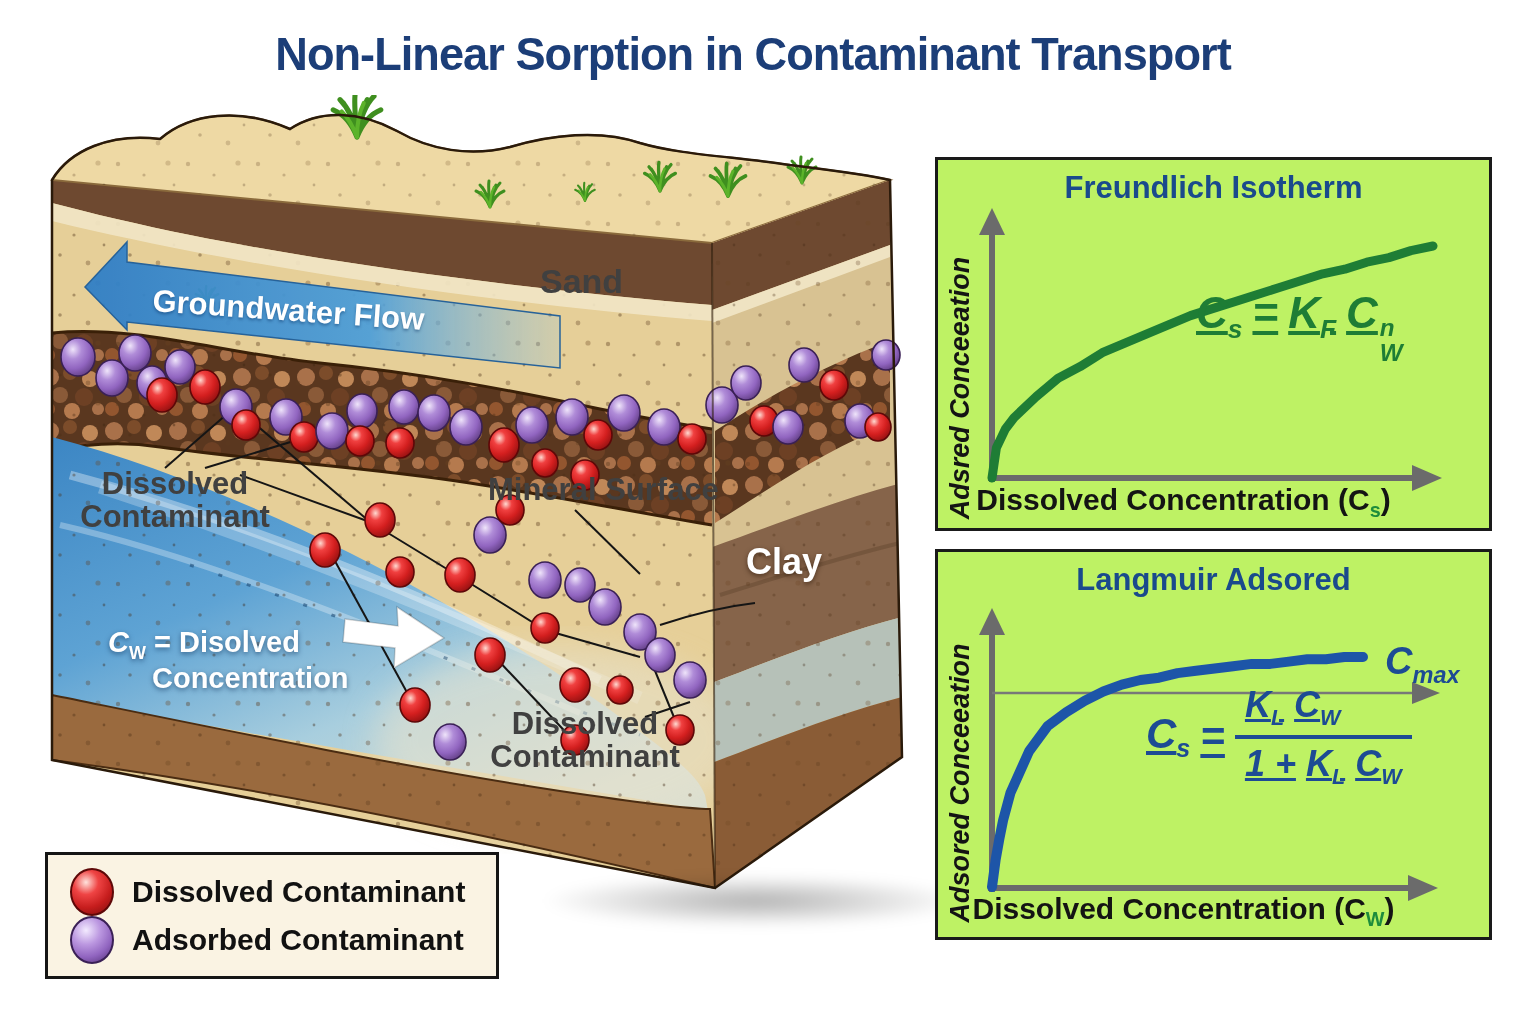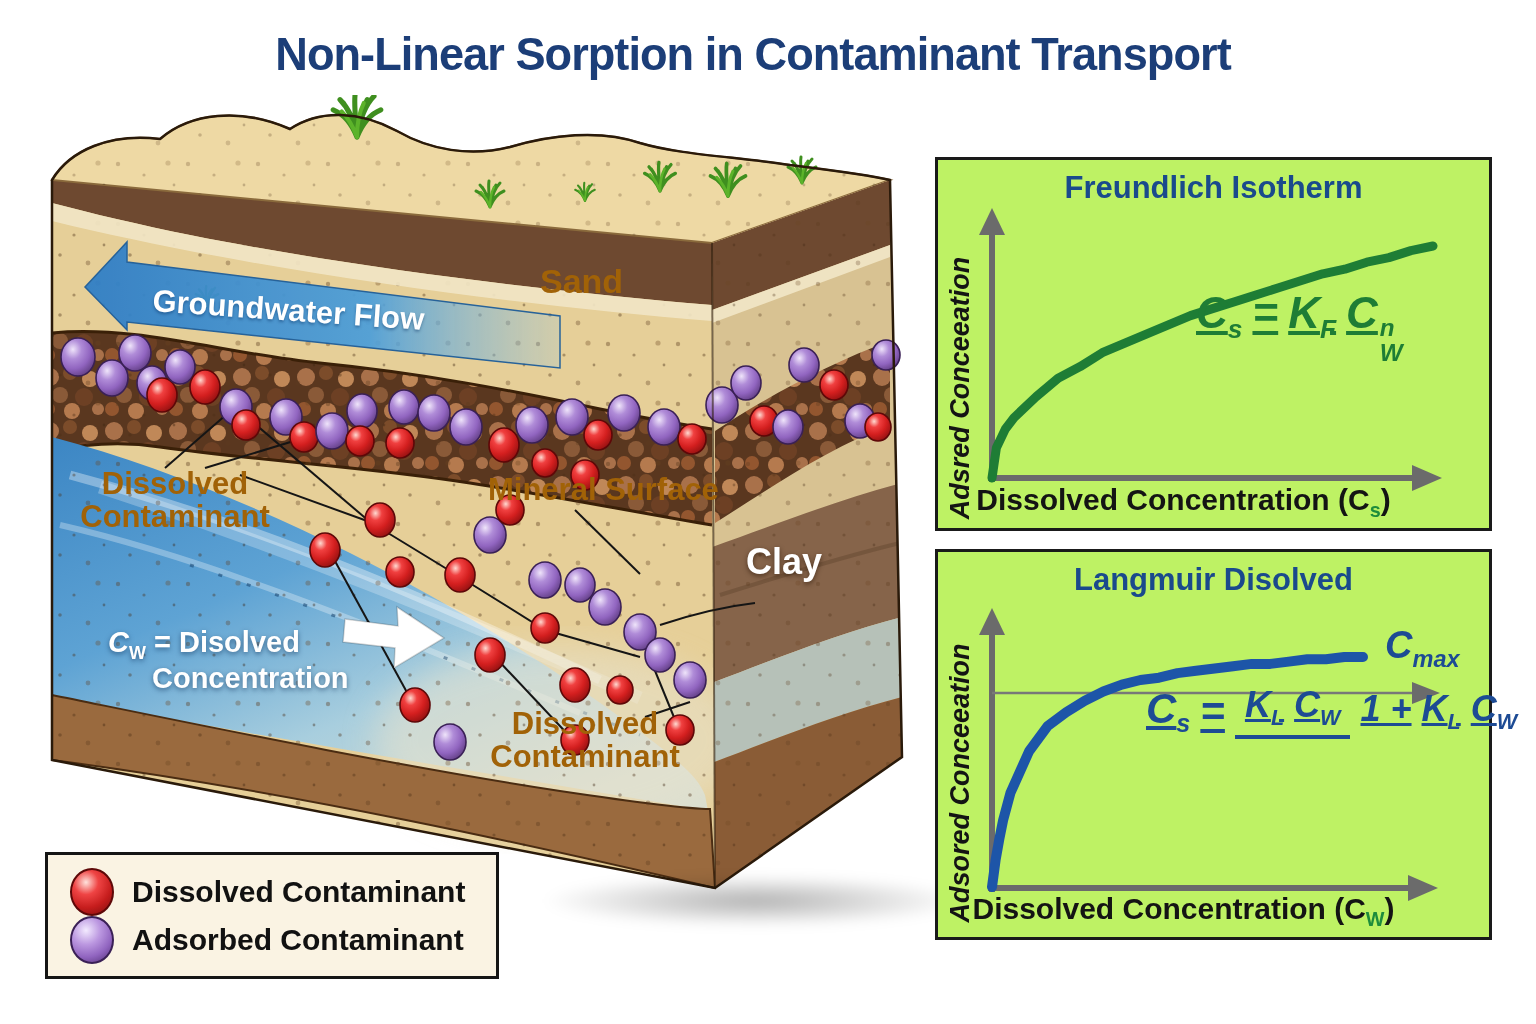--- a/index.html
+++ b/index.html
@@ -4,21 +4,21 @@
 <style>
   html,body{margin:0;padding:0;background:#fff;}
   #stage{position:relative;width:1536px;height:1024px;background:#ffffff;overflow:hidden;
          font-family:"Liberation Sans", sans-serif;}
   
   #main-title{position:absolute;left:0;top:26px;width:1506px;text-align:center;
     font-size:47px;font-weight:bold;color:#1c3e78;letter-spacing:-1px;transform:scaleX(.96);}
   
   #illustration{position:absolute;left:40px;top:95px;width:890px;height:830px;}
   #illustration svg{position:absolute;left:0;top:0;}
-  .ill-label{position:absolute;font-weight:bold;color:#a16207;line-height:1.08;}
+  .ill-label{position:absolute;font-weight:bold;color:#404040;line-height:1.08;}
   #sand-label{left:500px;top:168px;font-size:34px;}
   #mineral-surface-label{left:448px;top:378px;font-size:31px;}
   #dissolved-upper{left:15px;top:372px;width:240px;text-align:center;font-size:31px;}
   #dissolved-lower{left:420px;top:612px;width:250px;text-align:center;font-size:31px;}
   .white-label{color:#ffffff;text-shadow:0 2px 5px rgba(10,40,80,.55);}
   #cw-label{left:68px;top:532px;font-size:29px;}
   #cw-label .l2{margin-left:44px;display:block;}
   #cw-label sub{font-size:62%;}
   #clay-label{left:706px;top:448px;font-size:36px;text-shadow:0 2px 5px rgba(40,20,5,.6);}
   
@@ -39,25 +39,25 @@
     font-size:27px;color:#141414;transform:translate(-50%,-50%) rotate(-90deg);}
   .xlabel{position:absolute;left:0;right:60px;bottom:6px;text-align:center;font-size:30px;font-weight:bold;color:#141414;}
   .xlabel sub{font-size:66%;font-weight:bold;}
   .sub-green{color:#1e8c3c;}
   .formula{position:absolute;font-weight:bold;font-style:italic;white-space:nowrap;text-decoration:underline;}
   .formula sub{font-size:60%;}
   .eq{margin:0 10px;}
   #formula-freundlich{left:258px;top:128px;font-size:44px;color:#1e7d35;}
   .stack{display:inline-flex;flex-direction:column;font-size:55%;line-height:1.0;vertical-align:-0.35em;margin-left:2px;}
   #formula-langmuir{left:208px;top:132px;font-size:38px;color:#1d4b94;display:flex;align-items:center;}
-  .frac{display:inline-flex;flex-direction:row;text-align:right;font-size:36px;}
+  .frac{display:inline-flex;flex-direction:column;text-align:left;font-size:36px;}
   .frac .num{padding:0 10px 4px 10px;border-bottom:4px solid #1d4b94;}
   .frac .den{padding:4px 10px 0 10px;}
   .gap{margin-left:10px;}
-  #cmax-label{position:absolute;left:447px;top:72px;font-size:38px;font-weight:bold;font-style:italic;color:#1d4b94;}
+  #cmax-label{position:absolute;left:447px;top:88px;font-size:38px;font-weight:bold;font-style:italic;color:#1d4b94;}
   #cmax-label sub{font-size:62%;}
   
   #block-shadow{position:absolute;left:540px;top:875px;width:430px;height:52px;
     background:radial-gradient(ellipse at center, rgba(0,0,0,.30) 0%, rgba(0,0,0,0) 70%);filter:blur(6px);}
 </style>
 </head>
 <body>
 
 <div id="stage">
 
@@ -303,21 +303,21 @@
           <span>n</span>
           <span>W</span>
         </span>
     </div>
     <div class="xlabel">
       <span>Dissolved Concentration (C</span><sub class="sub-green">s</sub><span>)</span>
     </div>
   </div>
 
   <div class="panel" id="panel-langmuir">
-    <div class="panel-title">Langmuir Disolved</div>
+    <div class="panel-title">Langmuir Adsored</div>
     <svg width="551" height="385" viewBox="0 0 551 385">
       <line x1="54" y1="340" x2="54" y2="78" stroke="#6b6b6b" stroke-width="6"></line>
       <polygon points="54,56 41,83 67,83" fill="#6b6b6b"></polygon>
       <line x1="54" y1="141" x2="478" y2="141" stroke="#787878" stroke-width="2.5"></line>
       <polygon points="502,141 474,130 474,152" fill="#6b6b6b"></polygon>
       <line x1="50" y1="336" x2="472" y2="336" stroke="#6b6b6b" stroke-width="6"></line>
       <polygon points="500,336 470,323 470,349" fill="#6b6b6b"></polygon>
       <path id="curve-langmuir" fill="none" stroke="#1d55a8" stroke-width="10" stroke-linecap="round" stroke-linejoin="round" d="M54.0,335.0 L57.7,307.4 L61.4,286.7 L65.1,268.3 L68.8,254.5 L72.5,240.7 L91.1,199.3 L109.7,174.0 L128.2,160.2 L146.8,148.7 L165.3,139.5 L183.8,132.6 L202.4,128.0 L221.0,125.7 L239.5,121.1 L258.1,118.8 L276.6,116.5 L295.1,114.2 L313.7,111.9 L332.3,111.9 L350.8,109.6 L369.3,107.3 L387.9,107.3 L406.4,105.0 L425.0,105.0"></path>
     </svg>
     <div class="ylabel" style="top:60%;">Adsored Conceeation</div>

